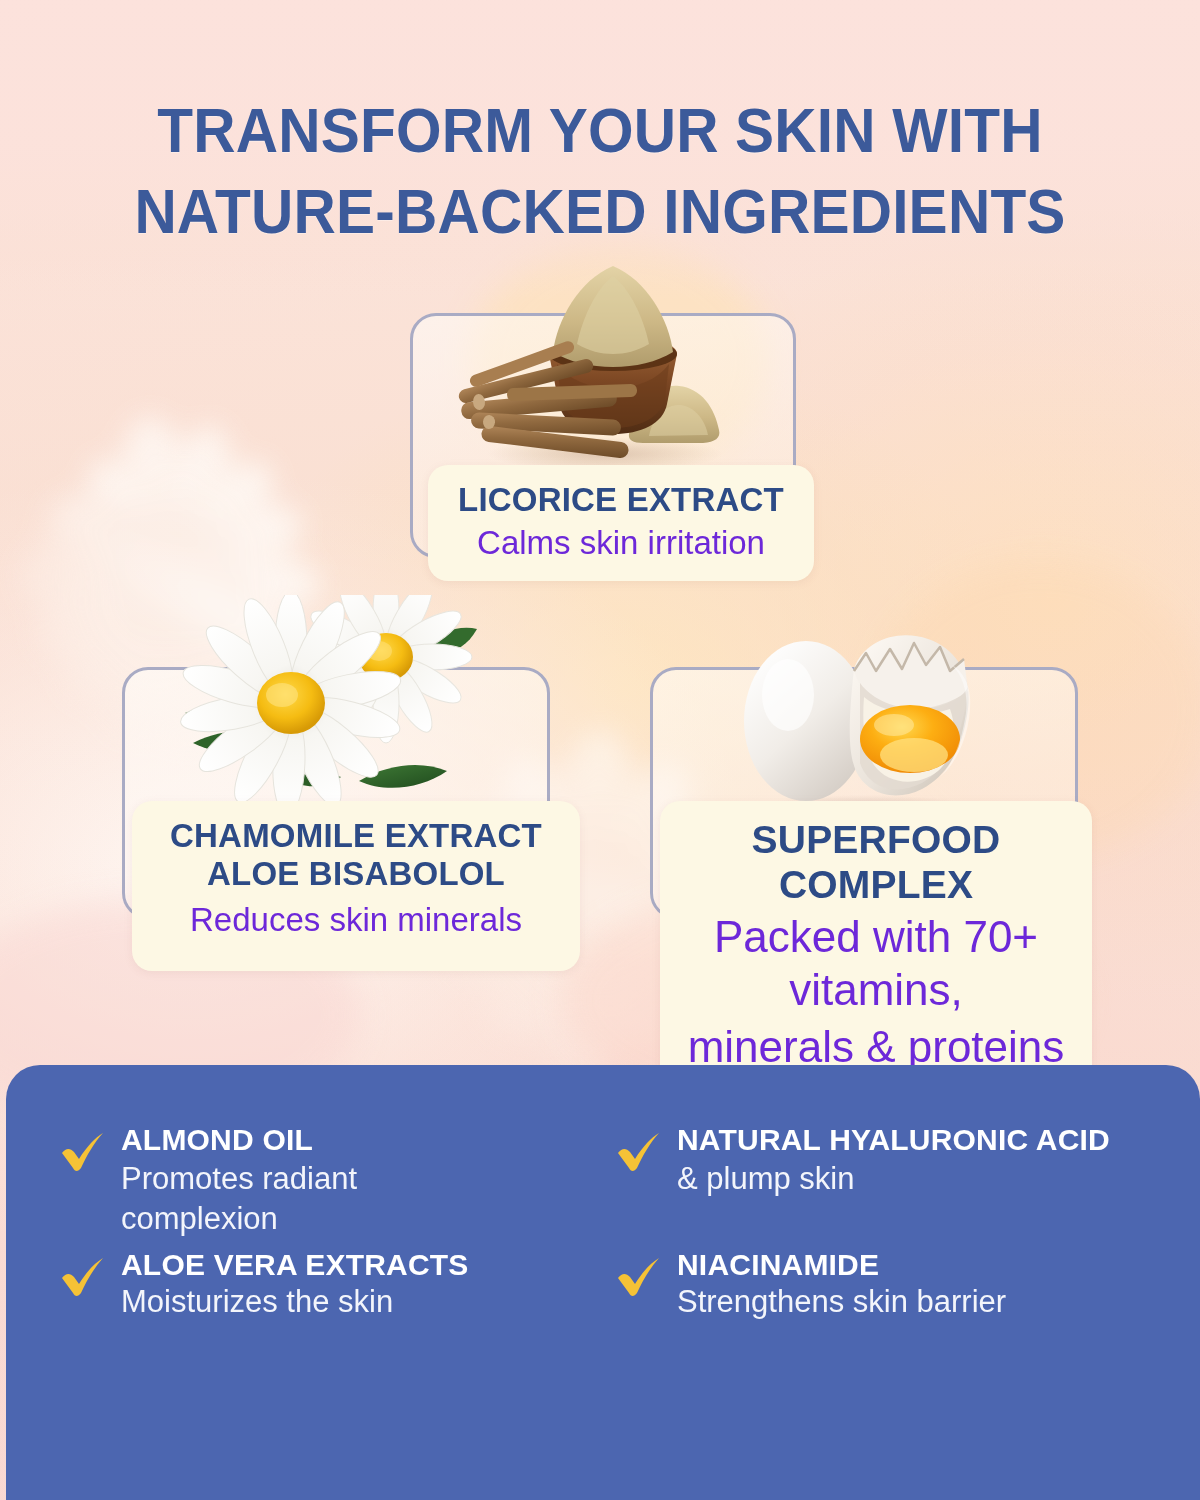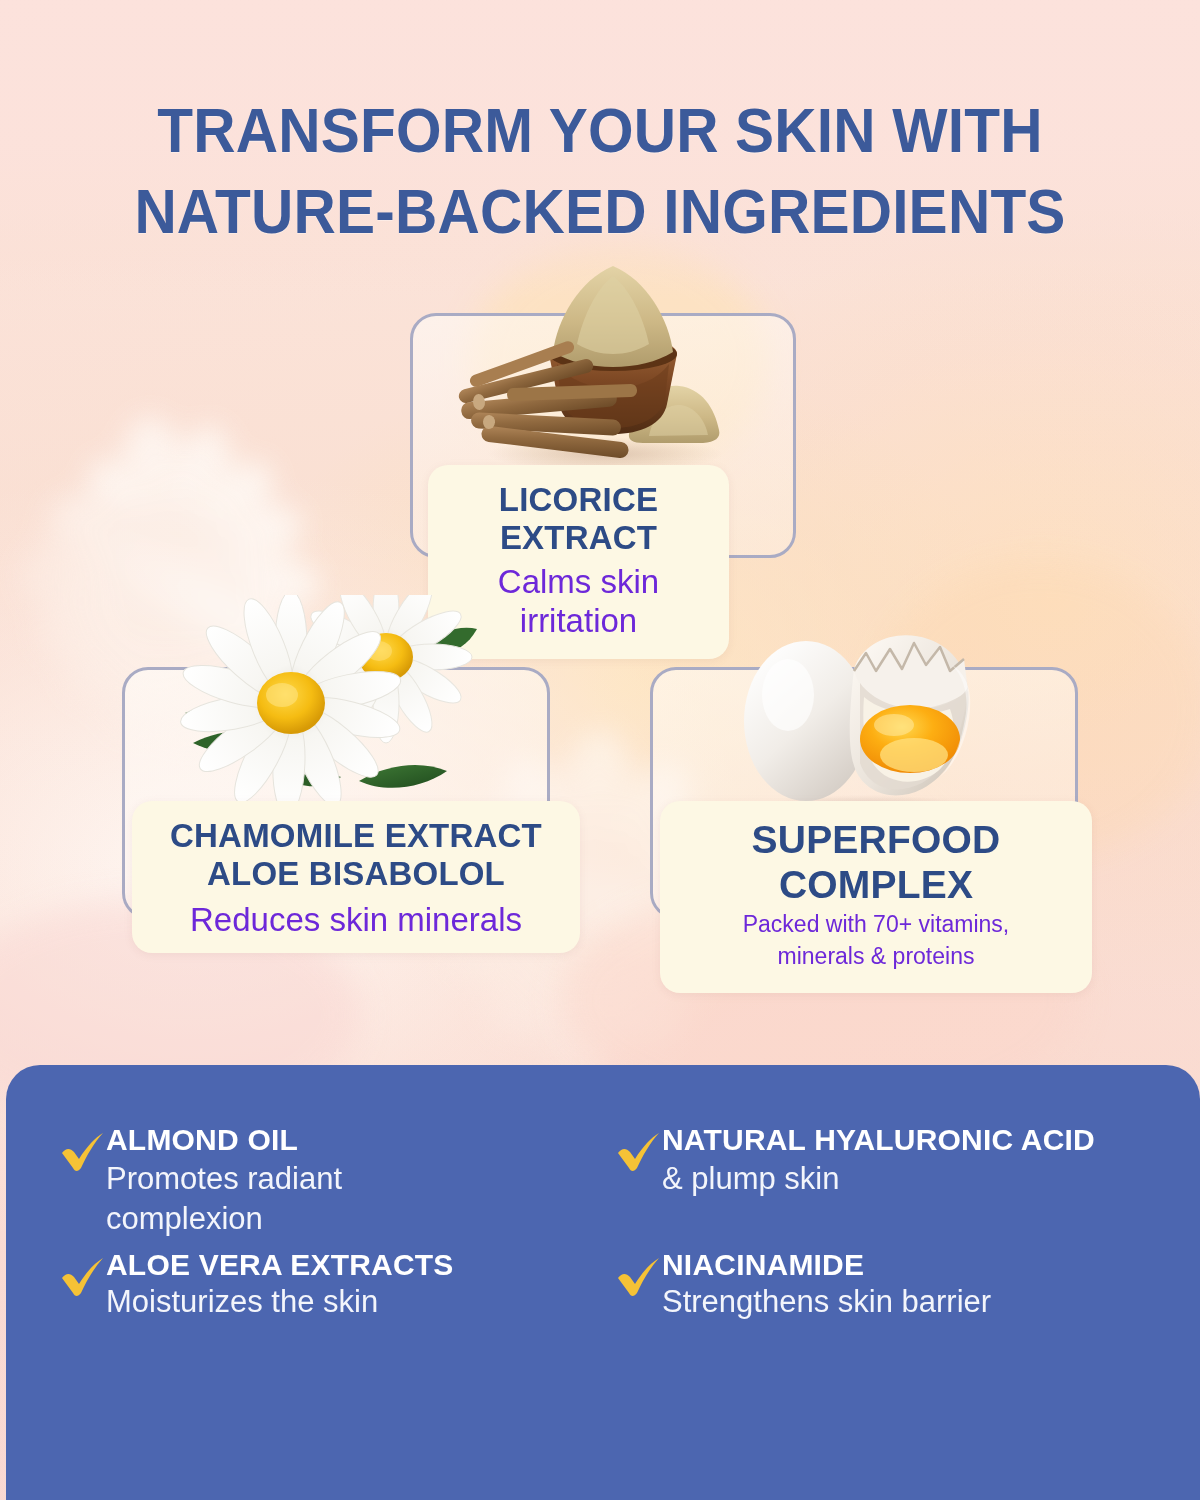--- a/index.html
+++ b/index.html
@@ -80,51 +80,51 @@
   .card-title{
     color:#2d4b86;font-weight:700;letter-spacing:.2px;line-height:1.16;
   }
   .card-sub{
     color:#6d28d9;font-weight:400;line-height:1.2;
   }
 
   
   #card-licorice{left:410px;top:313px;width:386px;height:245px;}
   #card-licorice .card-art{top:-55px;height:215px;}
-  #card-licorice .card-label{left:18px;top:152px;width:301px;}
+  #card-licorice .card-label{left:18px;top:152px;width:386px;}
   #card-licorice .card-title{font-size:33px;}
   #card-licorice .card-sub{font-size:33px;margin-top:4px;}
 
   
   #card-chamomile{left:122px;top:667px;width:428px;height:252px;}
   #card-chamomile .card-art{top:-72px;height:230px;}
-  #card-chamomile .card-label{left:10px;top:134px;width:448px;padding-bottom:14px;}
+  #card-chamomile .card-label{left:10px;top:134px;width:448px;padding-bottom:32px;}
   #card-chamomile .card-title{font-size:33px;}
   #card-chamomile .card-sub{font-size:33px;margin-top:6px;}
 
   
   #card-superfood{left:650px;top:667px;width:428px;height:252px;}
   #card-superfood .card-art{top:-54px;height:212px;}
   #card-superfood .card-label{left:10px;top:134px;width:432px;padding-bottom:22px;}
   #card-superfood .card-title{font-size:39px;}
-  #card-superfood .card-sub{font-size:23px;margin-top:4px;}
+  #card-superfood .card-sub{font-size:44px;margin-top:4px;}
 
   
   .benefits{
     position:absolute;left:6px;right:0;top:1065px;height:435px;
     background:#4c66b0;
     border-radius:34px 34px 0 0;
     box-sizing:border-box;
     padding:58px 34px 0 52px;
   }
   .benefits-grid{
     display:grid;grid-template-columns:530px 1fr;
     column-gap:26px;row-gap:10px;
   }
-  .benefit{display:flex;align-items:flex-start;}
+  .benefit{display:flex;align-items:flex-start;gap:15px;}
   .check{flex:0 0 auto;width:48px;height:48px;margin-top:4px;}
   .benefit-text{min-width:0;}
   .benefit-title{
     color:#ffffff;font-weight:700;font-size:30px;letter-spacing:.2px;line-height:1.12;
     white-space:nowrap;
   }
   .benefit-desc{
     color:#f3f5fb;font-weight:400;font-size:31px;line-height:1.22;margin-top:3px;
   }
   .row2 .benefit-desc{margin-top:1px;}

